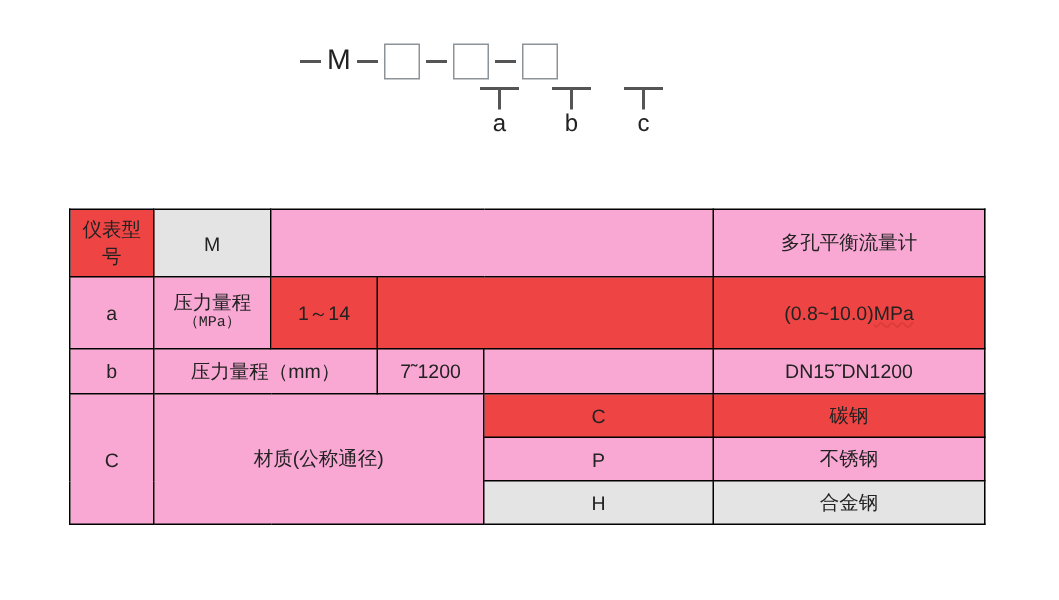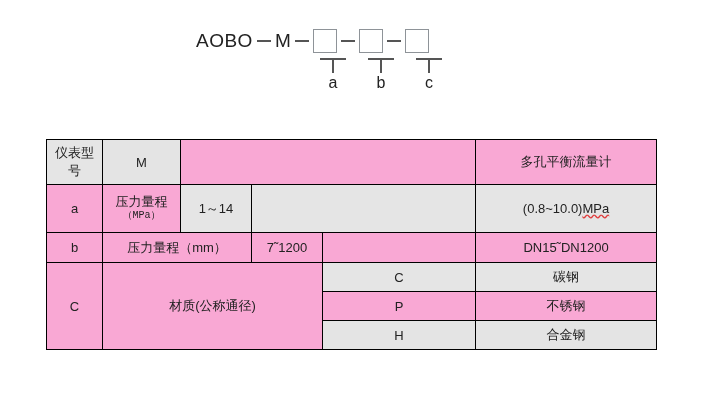--- a/index.html
+++ b/index.html
@@ -101,36 +101,35 @@
     font-family: "Liberation Sans", "DejaVu Sans", sans-serif;
   }
   .cn {
     font-family: "DejaVu Sans", "Liberation Sans", sans-serif;
     font-size: 14px;
   }
   .mono {
     font-family: Liberation Mono, monospace;
     font-size: 10px;
   }
-  .blue  { background: #e5e5e5; }
+  .blue  { background: #ef4444; }
   .gray  { background: #e4e4e4; }
   .white { background: #f9a8d4; }
   .squiggle {
     text-decoration: underline wavy #e03b3b;
     text-decoration-skip-ink: none;
   }
   .two-line { line-height: 1.25; margin-left: 13px; }
 </style>
 </head>
 <body>
 
 <div id="model-diagram">
 
   <div class="code-row">
-    <span class="code-text">AOBO</span>
     <span class="dash"></span>
     <span class="code-text">M</span>
     <span class="dash"></span>
     <span class="code-box"></span>
     <span class="dash"></span>
     <span class="code-box"></span>
     <span class="dash"></span>
     <span class="code-box"></span>
   </div>
 

